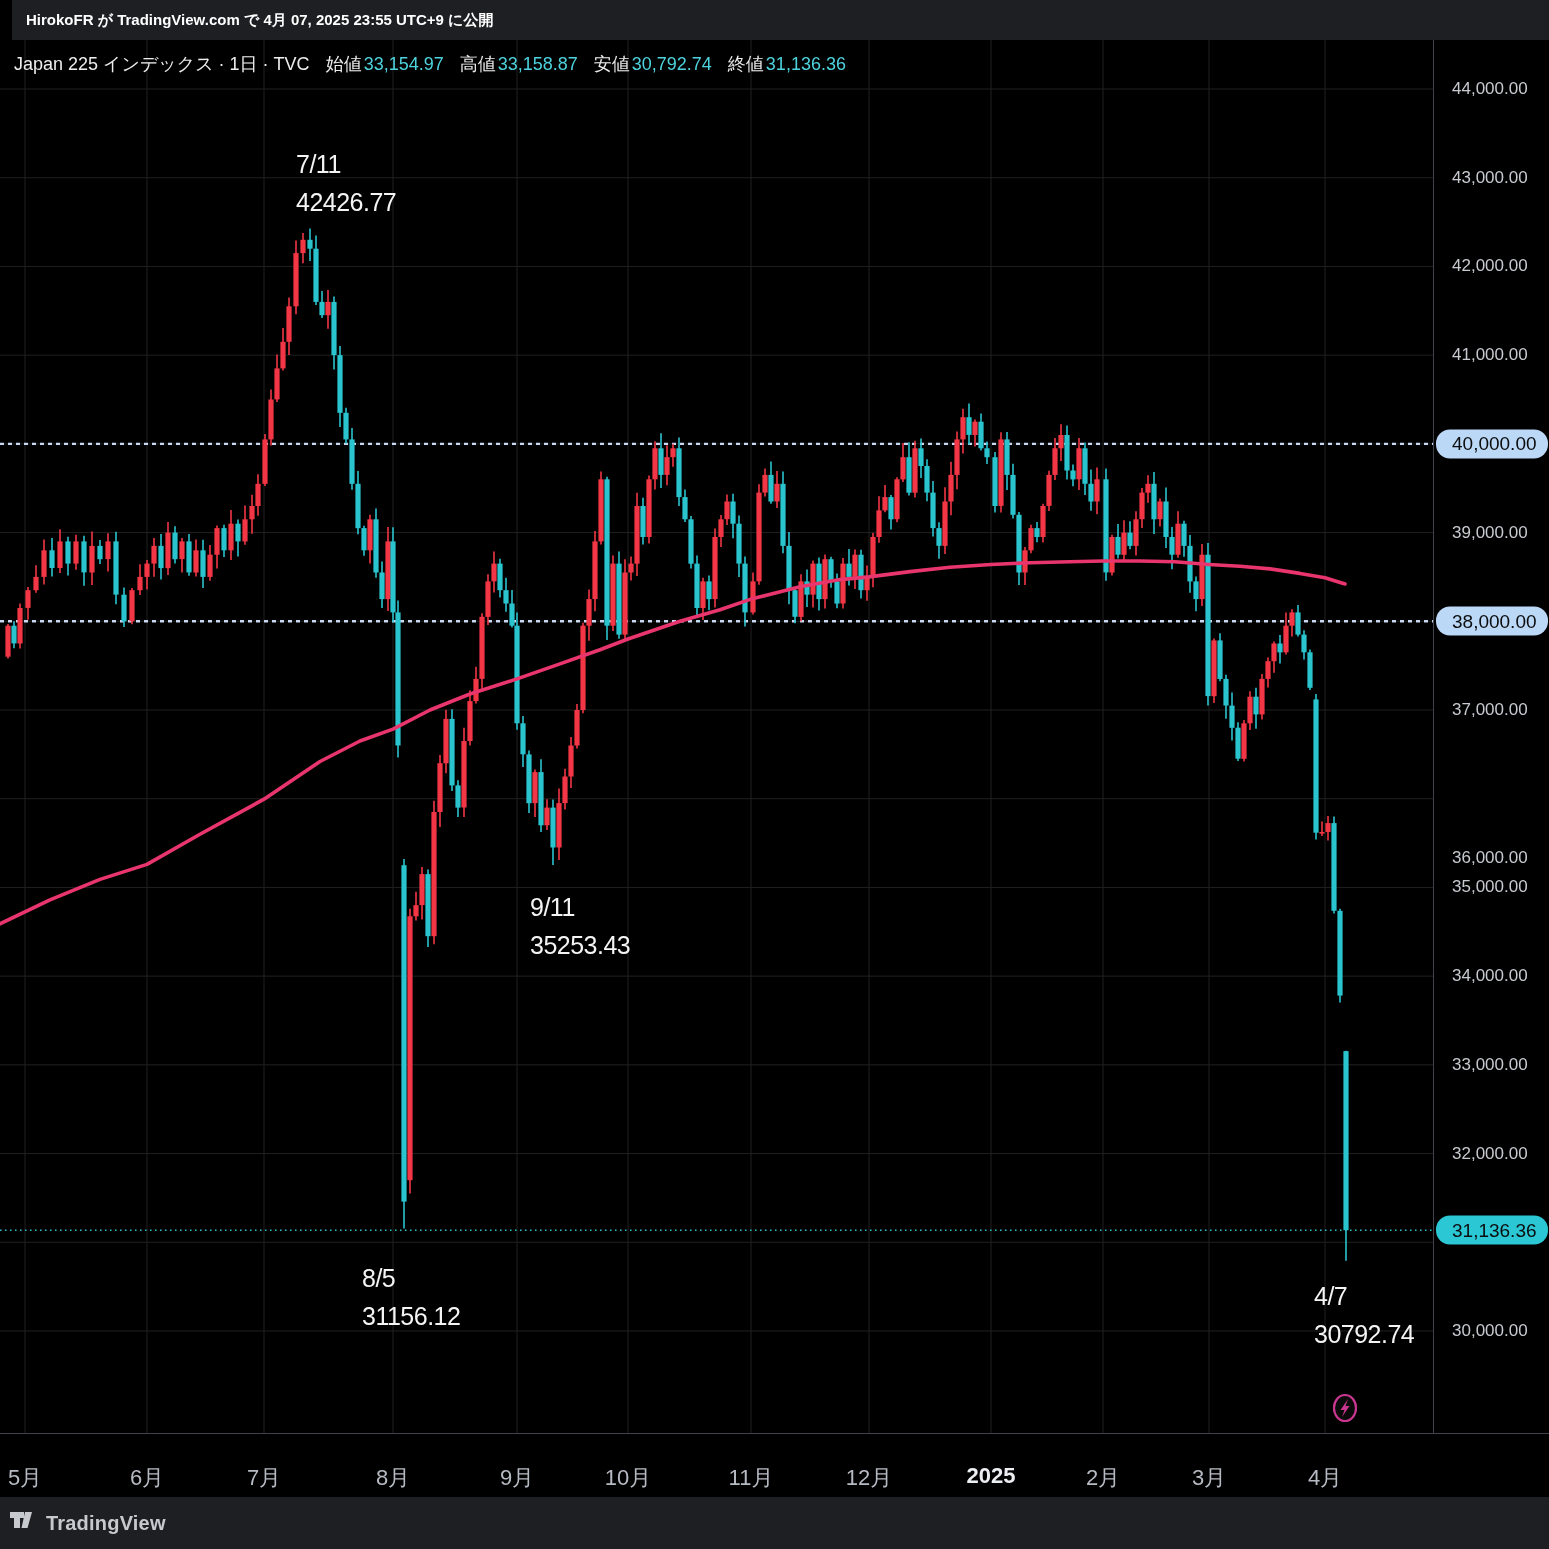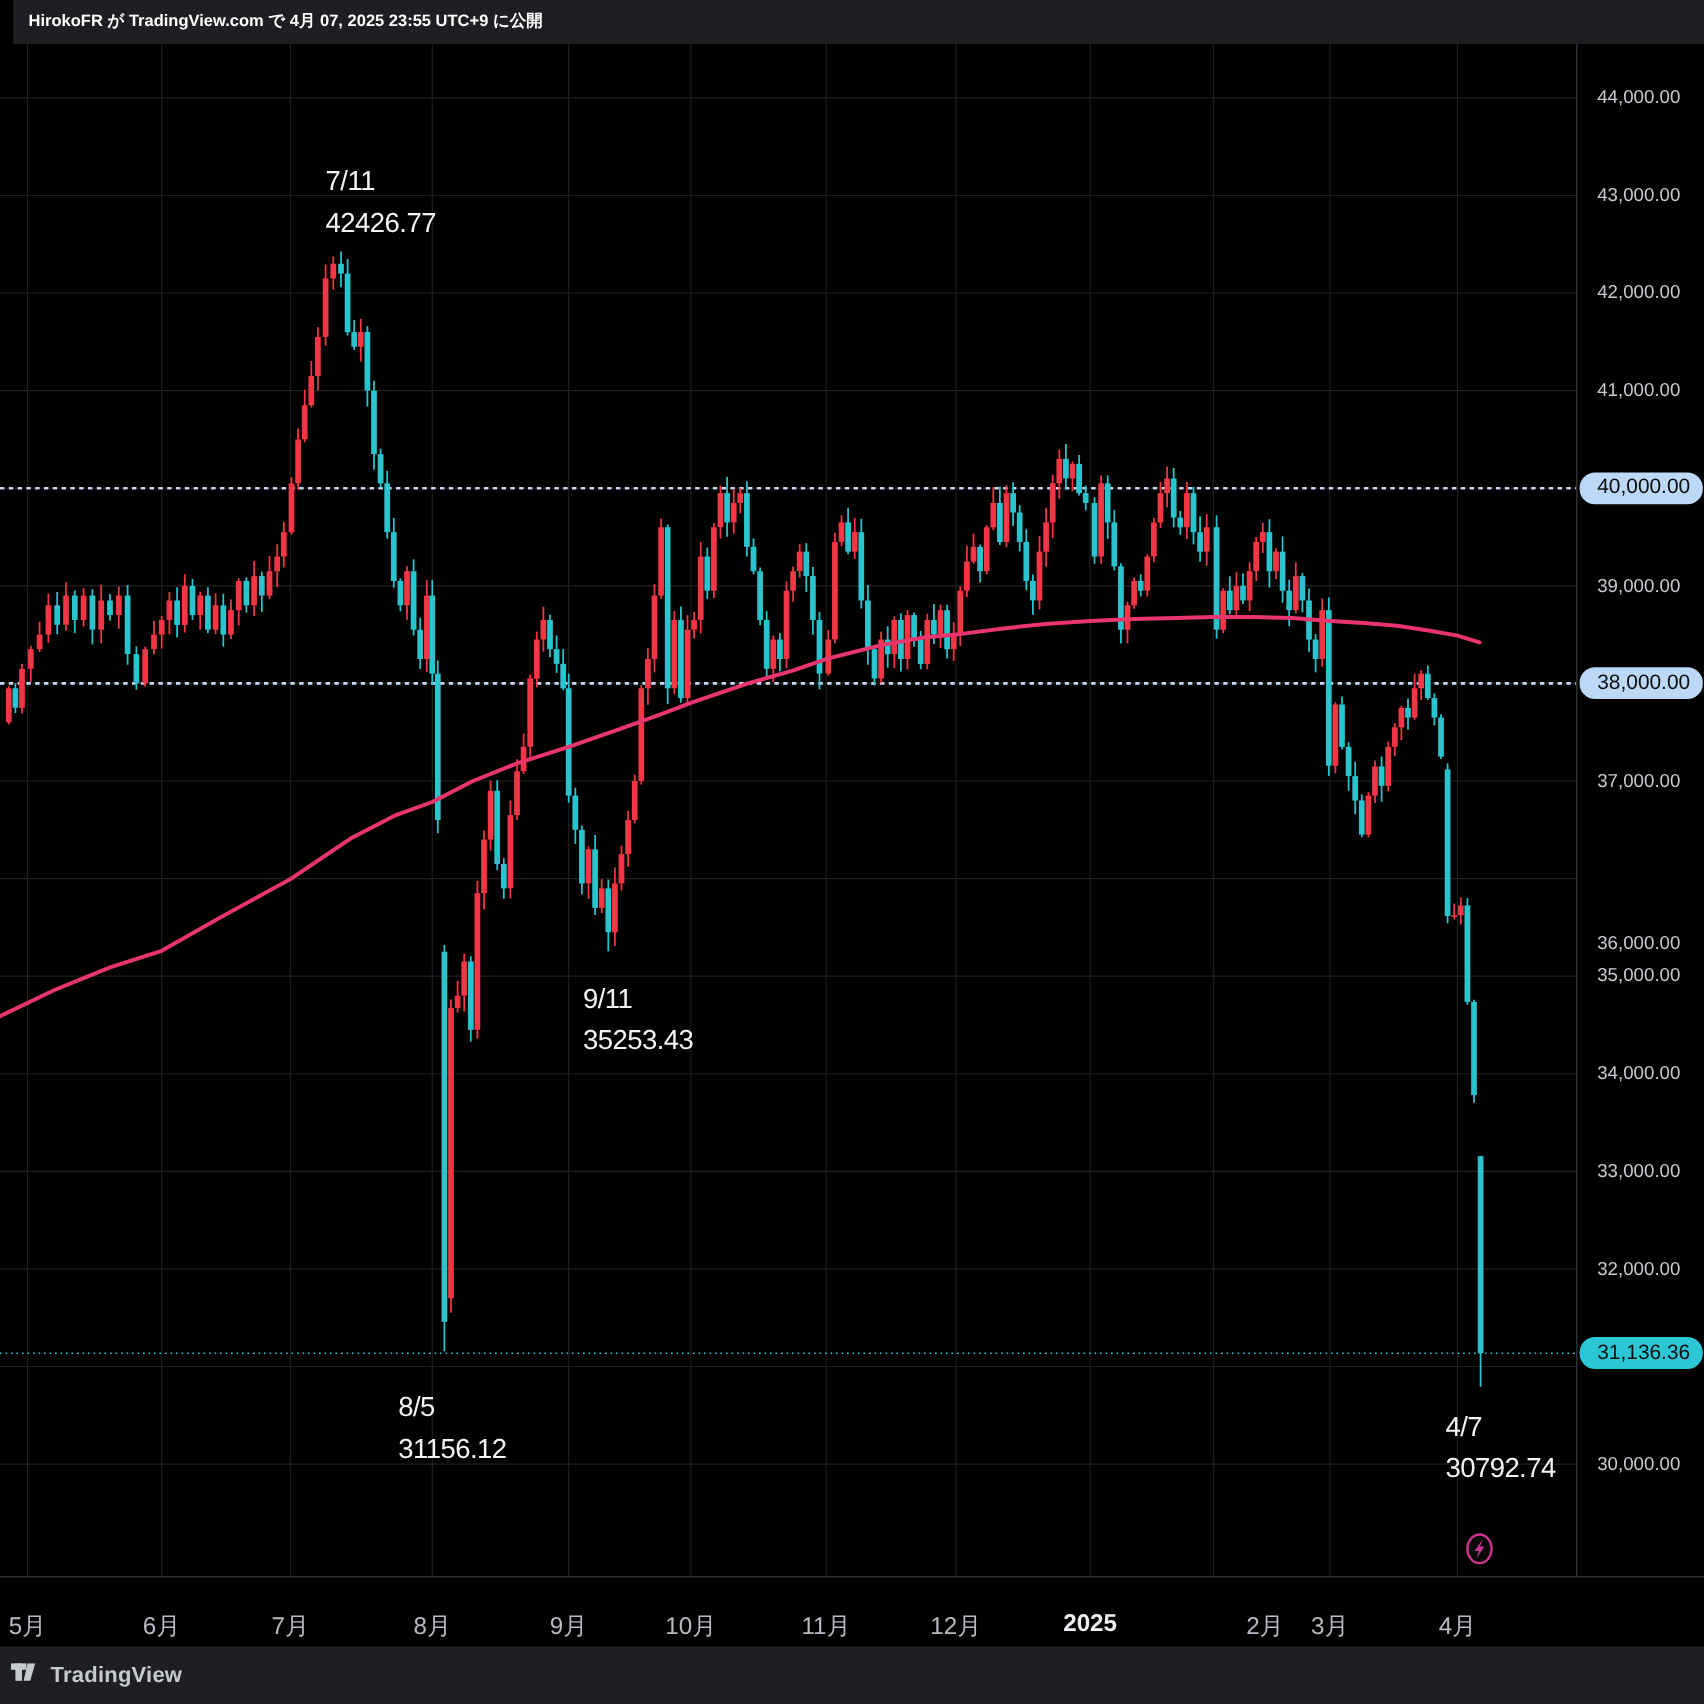--- a/index.html
+++ b/index.html
@@ -501,20 +501,27 @@
         <rect x="1343.4" y="1051.1" width="5.2" height="179.1" fill="#2ac4ce"></rect>
         <path d="M0 923.8 L 50 899.8 L 100 879.4 L 147 864.4 L 200 834.2 L 264 799.2 L 320 761.5 L 360 741.0 L 393 729.1 L 430 710.0 L 470 694.0 L 517 678.9 L 560 663.9 L 600 649.7 L 628 639.0 L 680 621.3 L 720 609.8 L 751 599.1 L 800 586.7 L 840 579.6 L 869 576.9 L 910 571.6 L 950 567.2 L 991 564.5 L 1030 562.7 L 1070 561.8 L 1103 561.0 L 1140 561.0 L 1175 561.8 L 1209 564.5 L 1240 566.3 L 1270 568.9 L 1300 573.4 L 1325 577.8 L 1345 584.0" fill="none" stroke="#e8356d" stroke-width="3.6" stroke-linejoin="round" stroke-linecap="round"></path>
         <line x1="0" y1="1230.2" x2="1433" y2="1230.2" stroke="#2ac4ce" stroke-width="1.5" stroke-dasharray="1.5 3.5"></line>
         <text x="296" y="173" fill="#f4f4f4" font-size="25" letter-spacing="-0.5"><tspan x="296">7/11</tspan><tspan x="296" dy="38">42426.77</tspan></text>
         <text x="530" y="916" fill="#f4f4f4" font-size="25" letter-spacing="-0.5"><tspan x="530">9/11</tspan><tspan x="530" dy="38">35253.43</tspan></text>
         <text x="362" y="1287" fill="#f4f4f4" font-size="25" letter-spacing="-0.5"><tspan x="362">8/5</tspan><tspan x="362" dy="38">31156.12</tspan></text>
         <text x="1314" y="1305" fill="#f4f4f4" font-size="25" letter-spacing="-0.5"><tspan x="1314">4/7</tspan><tspan x="1314" dy="38">30792.74</tspan></text>
         <ellipse cx="1345" cy="1408" rx="11" ry="13" fill="#0a0a0a" stroke="#c9368f" stroke-width="2.2"></ellipse>
         <path d="M1348 1399 L1340.5 1410 L1344.5 1410 L1342 1417 L1349.5 1406 L1345.5 1406 Z" fill="#c9368f"></path>
       </svg>
+    <div class="legend">
+      <span>Japan 225 インデックス · 1日 · TVC</span>
+      <span><span>始値</span><span class="val">33,154.97</span></span>
+      <span><span>高値</span><span class="val">33,158.87</span></span>
+      <span><span>安値</span><span class="val">30,792.74</span></span>
+      <span><span>終値</span><span class="val">31,136.36</span></span>
+    </div>
   </div>
 
   <div class="price-axis">
       <div class="ptick" style="top: 49px;">44,000.00</div>
       <div class="ptick" style="top: 137.714px;">43,000.00</div>
       <div class="ptick" style="top: 226.428px;">42,000.00</div>
       <div class="ptick" style="top: 315.142px;">41,000.00</div>
       <div class="ptick" style="top: 492.57px;">39,000.00</div>
       <div class="ptick" style="top: 669.998px;">37,000.00</div>
       <div class="ptick" style="top: 770px; margin-top: 48px;">36,000.00</div>
@@ -530,21 +537,21 @@
   <div class="time-axis">
       <div class="mtick" style="left: 25px;">5月</div>
       <div class="mtick" style="left: 147px;">6月</div>
       <div class="mtick" style="left: 264px;">7月</div>
       <div class="mtick" style="left: 393px;">8月</div>
       <div class="mtick" style="left: 517px;">9月</div>
       <div class="mtick" style="left: 628px;">10月</div>
       <div class="mtick" style="left: 751px;">11月</div>
       <div class="mtick" style="left: 869px;">12月</div>
       <div class="mtick strong" style="left: 991px;">2025</div>
-      <div class="mtick" style="left: 1150px;">2月</div>
+      <div class="mtick" style="left: 1103px;">2月</div>
       <div class="mtick" style="left: 1209px;">3月</div>
       <div class="mtick" style="left: 1325px;">4月</div>
     </div>
 
   <div class="footer">
     <span class="tv-logo">
       <svg width="28" height="22" viewBox="0 0 28 22">
         <rect x="0" y="0" width="14" height="6" fill="#c6c9ce"></rect>
         <rect x="4" y="0" width="6" height="16" fill="#c6c9ce"></rect>
         <polygon points="15,0 22,0 17.5,16 11.5,16" fill="#c6c9ce"></polygon>

